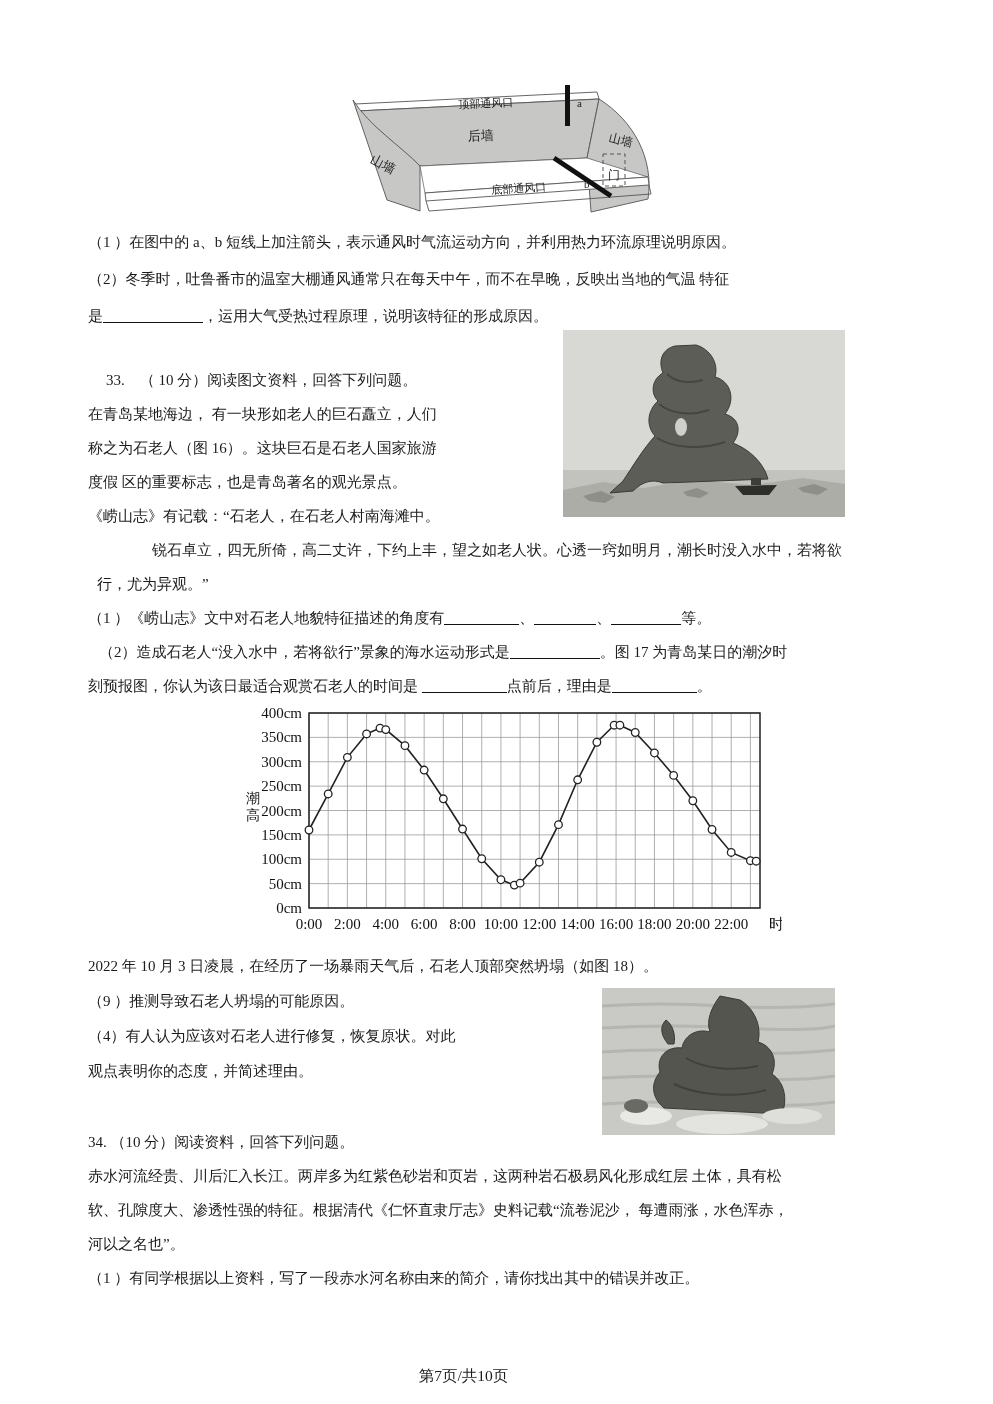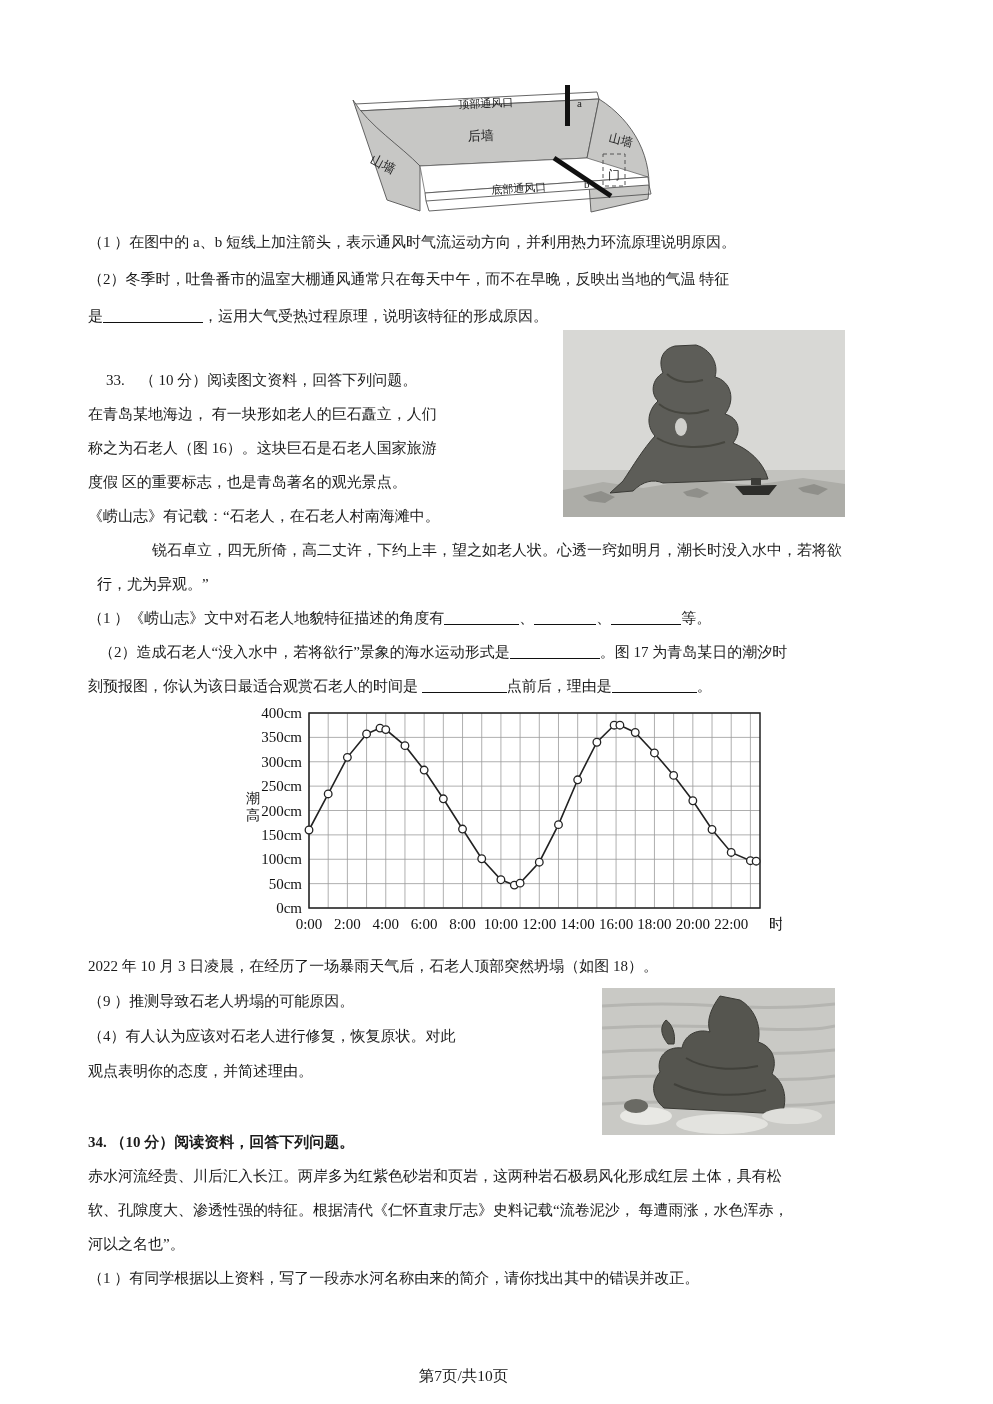--- a/index.html
+++ b/index.html
@@ -187,21 +187,21 @@
       <path d="M118,8 C109,20 104,33 108,44 C94,40 82,48 80,60 C64,58 54,70 58,84 C48,96 50,110 62,120 L180,126 C186,110 182,94 170,86 C176,72 170,58 156,54 C160,38 152,20 138,12 Z" fill="#55554f" stroke="#3a3a35" stroke-width="1"></path>
       <path d="M66,56 C58,46 58,38 64,32 C70,36 74,46 72,56 Z" fill="#55554f" stroke="#3a3a35" stroke-width="1"></path>
       <path d="M84,70 C100,80 130,84 156,78 M72,96 C96,108 136,110 164,102" stroke="#41413b" stroke-width="2" fill="none"></path>
       <ellipse cx="44" cy="128" rx="26" ry="9" fill="#e8e8e4"></ellipse>
       <ellipse cx="120" cy="136" rx="46" ry="10" fill="#e3e3df"></ellipse>
       <ellipse cx="190" cy="128" rx="30" ry="8" fill="#dededa"></ellipse>
       <ellipse cx="34" cy="118" rx="12" ry="7" fill="#6a6a64"></ellipse>
     </svg>
   </div>
 
-  <div class="tline" style="left:88px;top:1125px;font-weight:bold;">34. （10 分）阅读资料，回答下列问题。</div>
+  <div class="tline" style="left:88px;top:1125px;">34. （10 分）阅读资料，回答下列问题。</div>
   <div class="tline" style="left:88px;top:1193px;">软、孔隙度大、渗透性强的特征。根据清代《仁怀直隶厅志》史料记载“流卷泥沙， 每遭雨涨，水色浑赤，</div>
   <div class="tline" style="left:88px;top:1159px;">赤水河流经贵、川后汇入长江。两岸多为红紫色砂岩和页岩，这两种岩石极易风化形成红层 土体，具有松</div>
   <div class="tline" style="left:88px;top:1227px;">河以之名也”。</div>
   <div class="tline" style="left:88px;top:1261px;">（1 ）有同学根据以上资料，写了一段赤水河名称由来的简介，请你找出其中的错误并改正。</div>
 
   <div class="footer">第7页/共10页</div>
 
 </div>
 
 </body></html>

